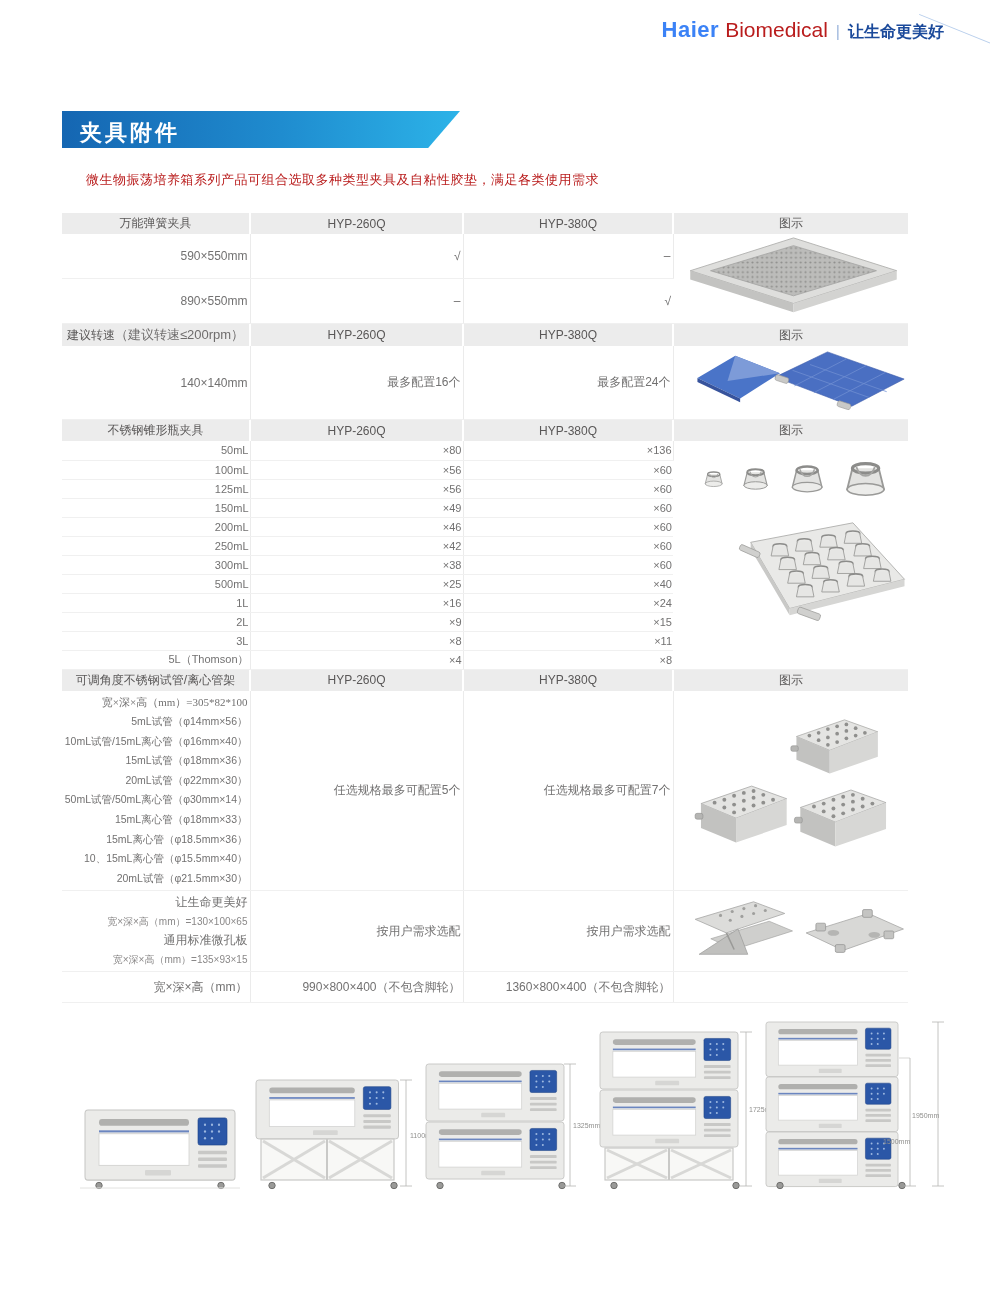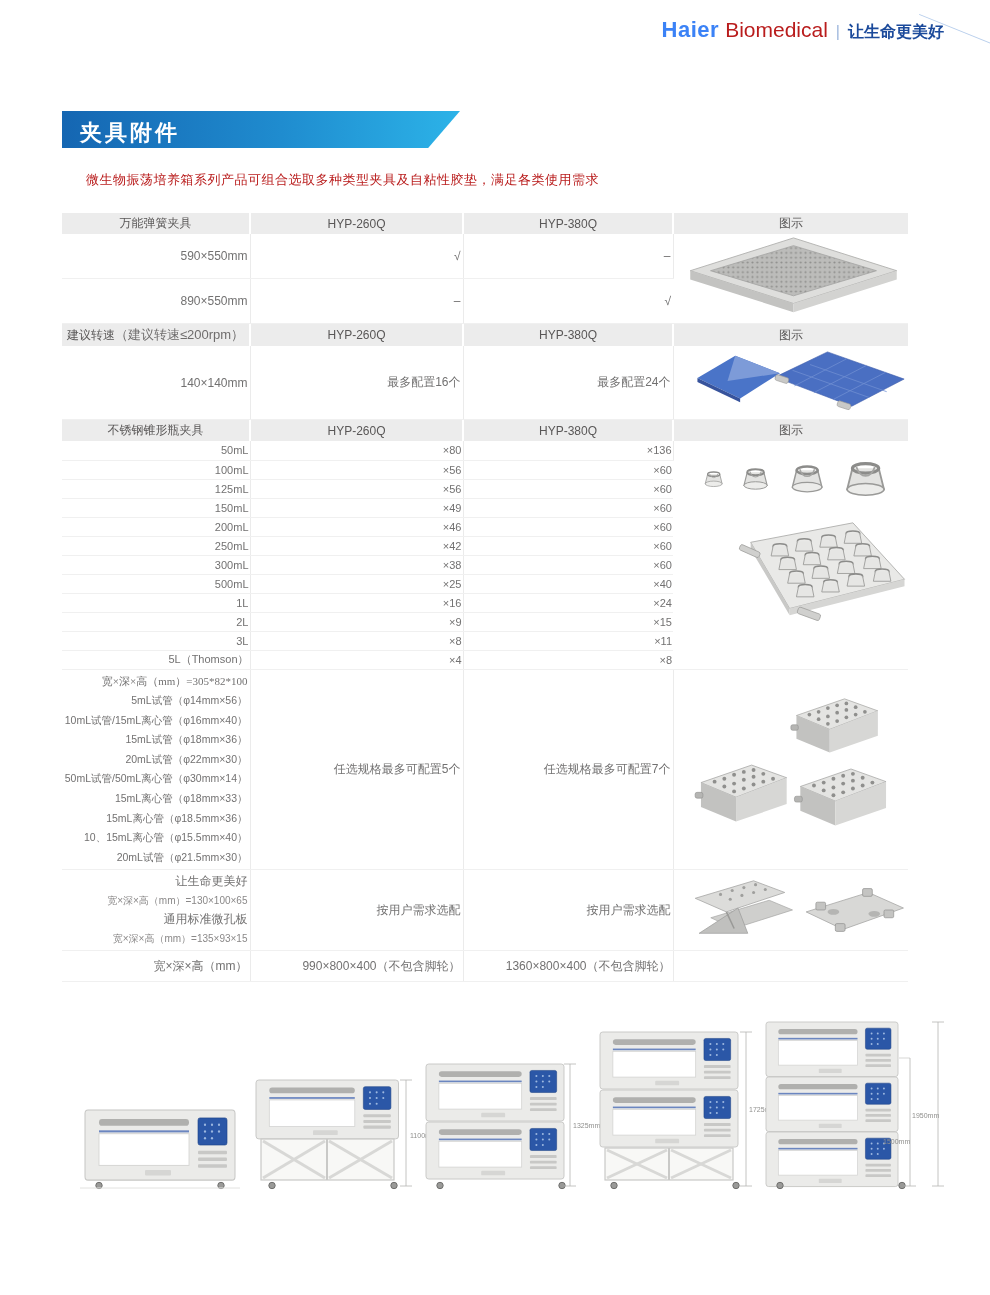--- a/index.html
+++ b/index.html
@@ -277,20 +277,26 @@
     </table>
 
   <table>
     <colgroup>
         <col class="c1">
         <col class="c2">
         <col class="c3">
         <col class="c4">
       </colgroup>
     <tbody>
+        <tr>
+      <th>可调角度不锈钢试管/离心管架</th>
+      <th>HYP-260Q</th>
+      <th>HYP-380Q</th>
+      <th>图示</th>
+    </tr>
     <tr>
       <td class="tallcell">
         <div class="spec-lines">
           <div>宽×深×高（mm）=305*82*100</div>
           <div>5mL试管（φ14mm×56）</div>
           <div>10mL试管/15mL离心管（φ16mm×40）</div>
           <div>15mL试管（φ18mm×36）</div>
           <div>20mL试管（φ22mm×30）</div>
           <div>50mL试管/50mL离心管（φ30mm×14）</div>
           <div>15mL离心管（φ18mm×33）</div>

